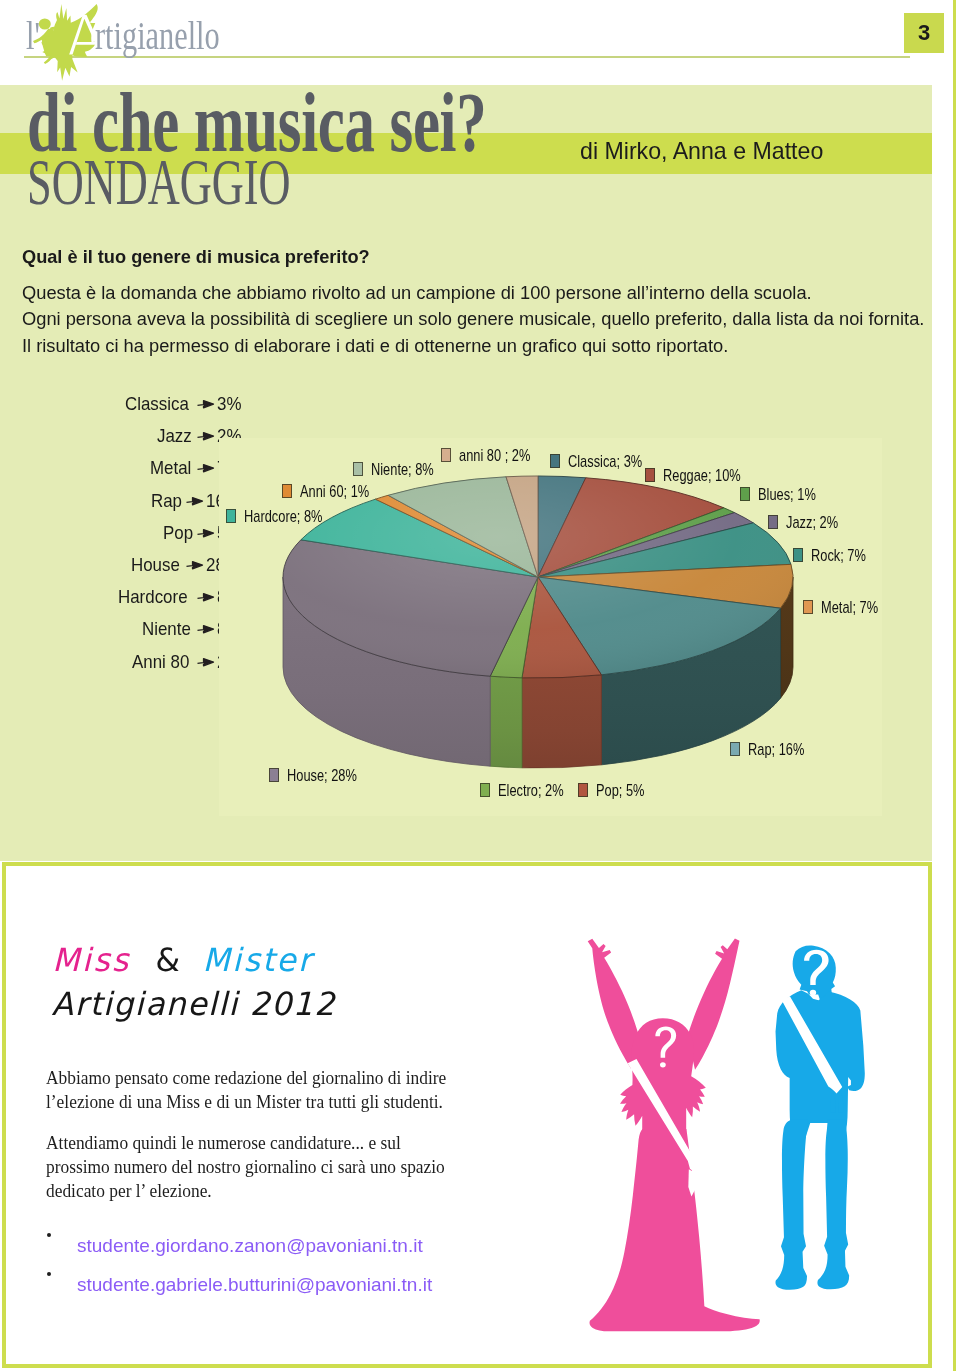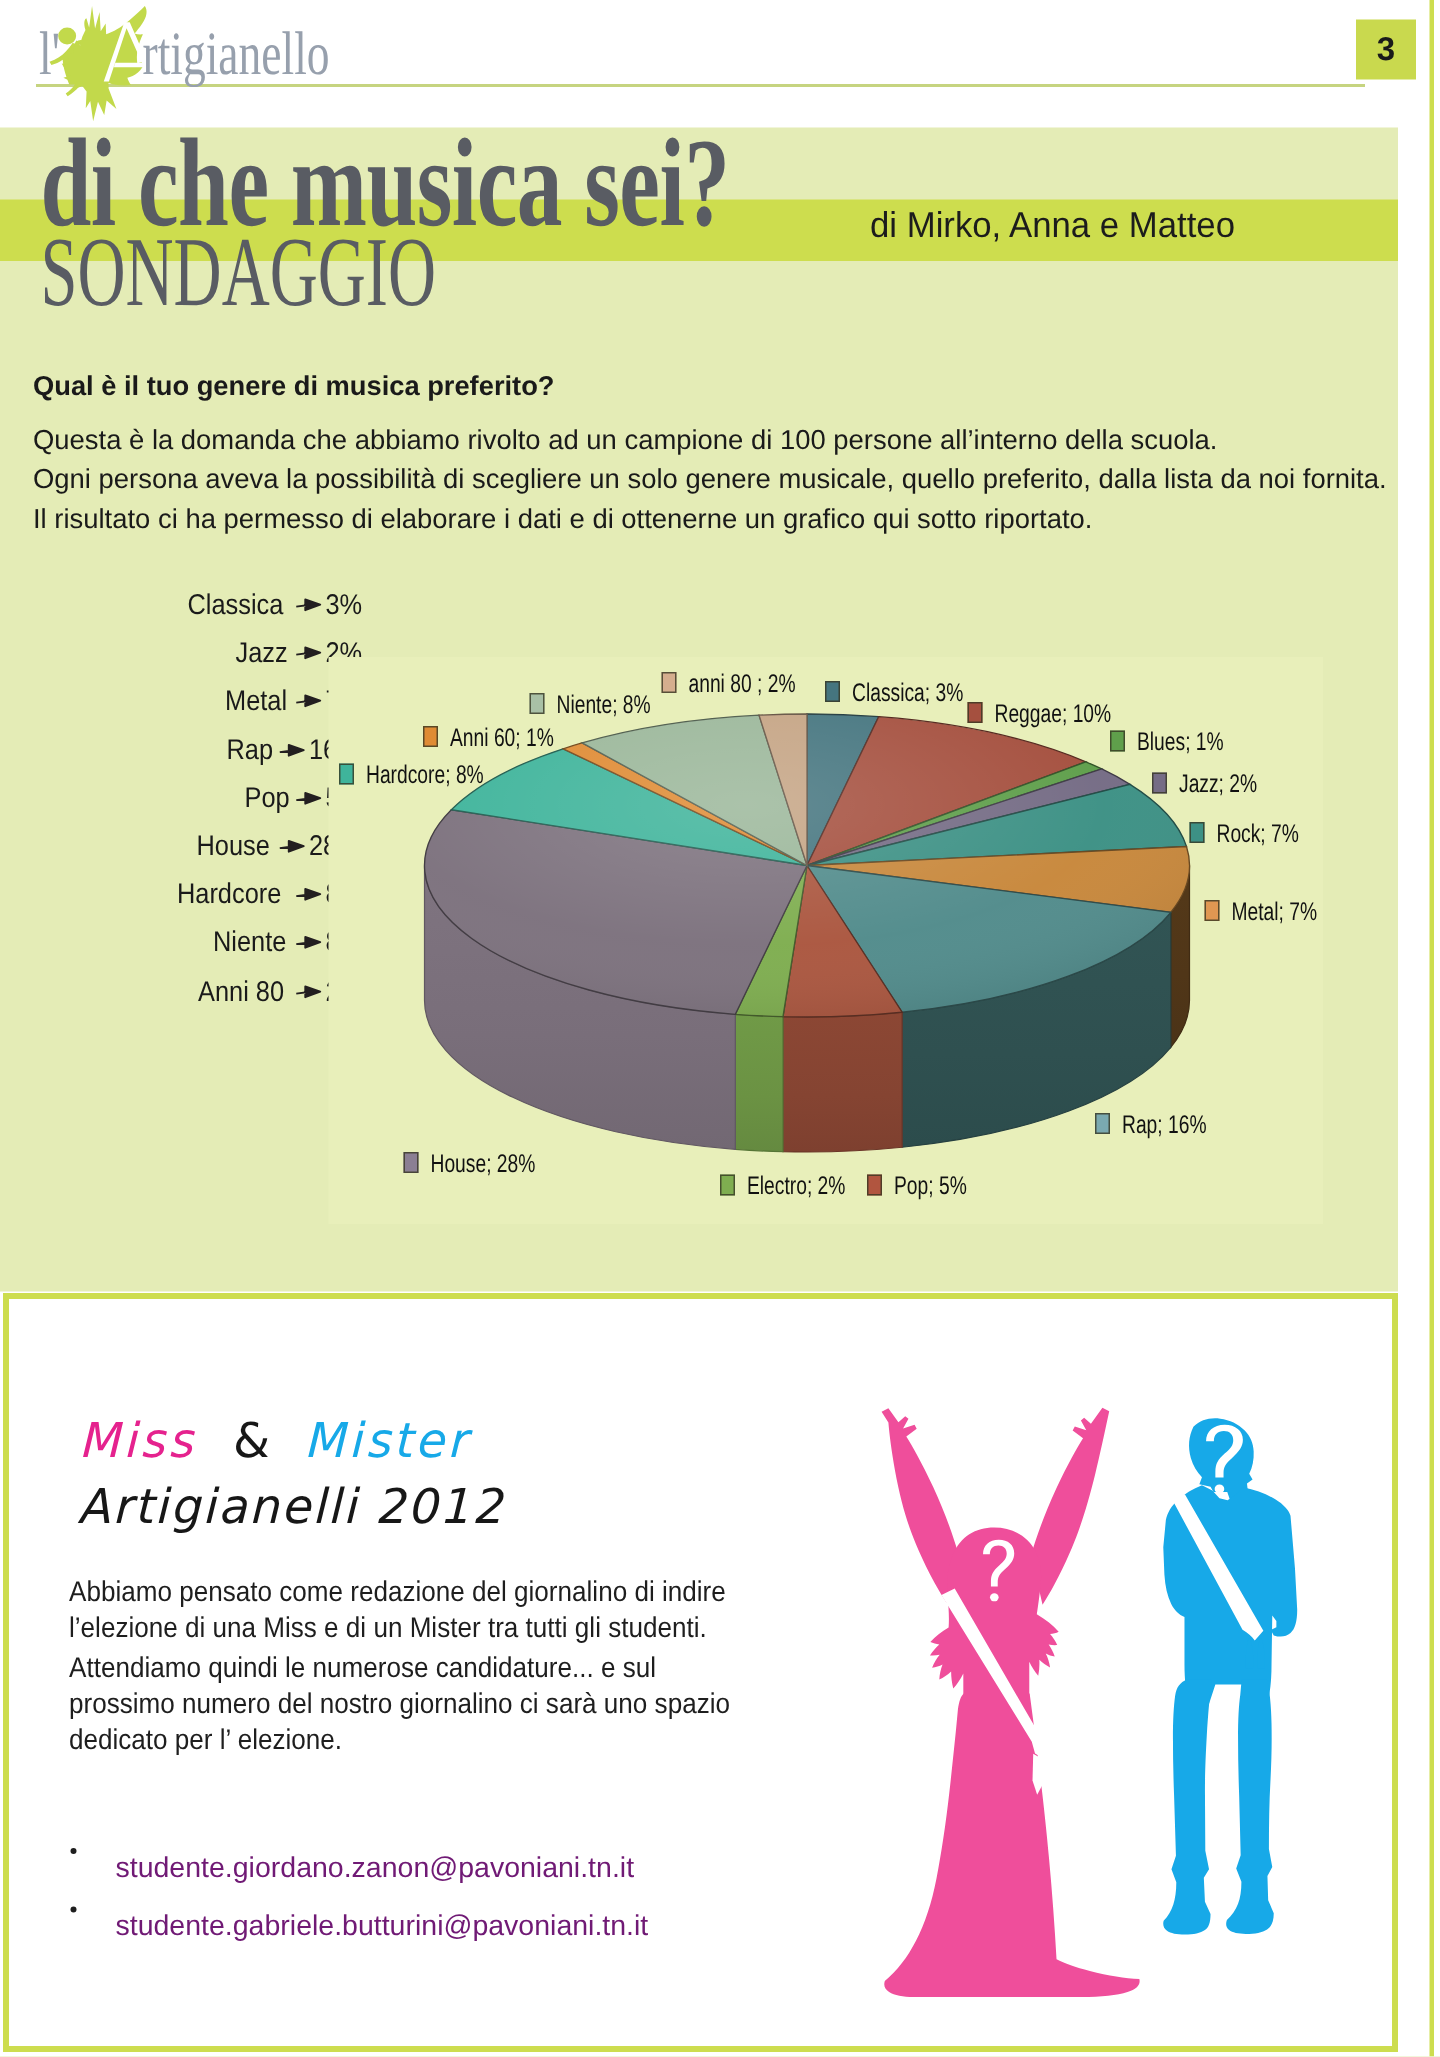--- a/index.html
+++ b/index.html
@@ -67,24 +67,24 @@
   .hw1{left:55px;top:944px;font-size:32px;line-height:32px;letter-spacing:2.2px;
        transform:scaleX(0.985) skewX(-3deg);transform-origin:0 50%;}
   .hw1 span{margin-right:11px;}
   .hw2{left:54px;top:988px;font-size:32px;line-height:32px;letter-spacing:1.5px;
        transform:scaleX(0.985) skewX(-3deg);transform-origin:0 50%;}
   .hw1 .pink{color:#e5228e;}
   .hw1 .amp{color:#171717;font-style:normal;}
   .hw1 .blue{color:#17a9e8;}
   .hw2 .dark{color:#171717;}
   .btext{position:absolute;left:46px;top:1050px;width:560px;color:#1e1e1e;font-size:19px;}
-  .btext .para{margin:0 0 2px 0;}
+  .btext .para{margin:16px 0 2px 0;font-family:Liberation Serif, serif;}
   .btext .pline{height:24.3px;line-height:24.3px;white-space:nowrap;
                 transform:scaleX(0.915);transform-origin:0 0;}
-  .bullets{position:absolute;left:46px;top:1234px;width:560px;font-size:19px;color:#701a75;}
+  .bullets{position:absolute;left:46px;top:1234px;width:560px;font-size:19px;color:#8b5cf6;}
   .bullets .bl{height:38.6px;line-height:24px;white-space:nowrap;position:relative;}
   .bullets .dot{display:inline-block;width:31px;font-size:0;position:relative;}
   .bullets .dot::before{content:"";position:absolute;left:1px;top:-7px;
                         width:4px;height:4px;border-radius:50%;background:#1e1e1e;}
   .bullets .em{display:inline-block;}
   .silh{position:absolute;}
   .rightline{position:absolute;left:953px;top:0;width:3px;height:1371px;background:#cddd4e;}
 </style>
 </head>
 <body>

